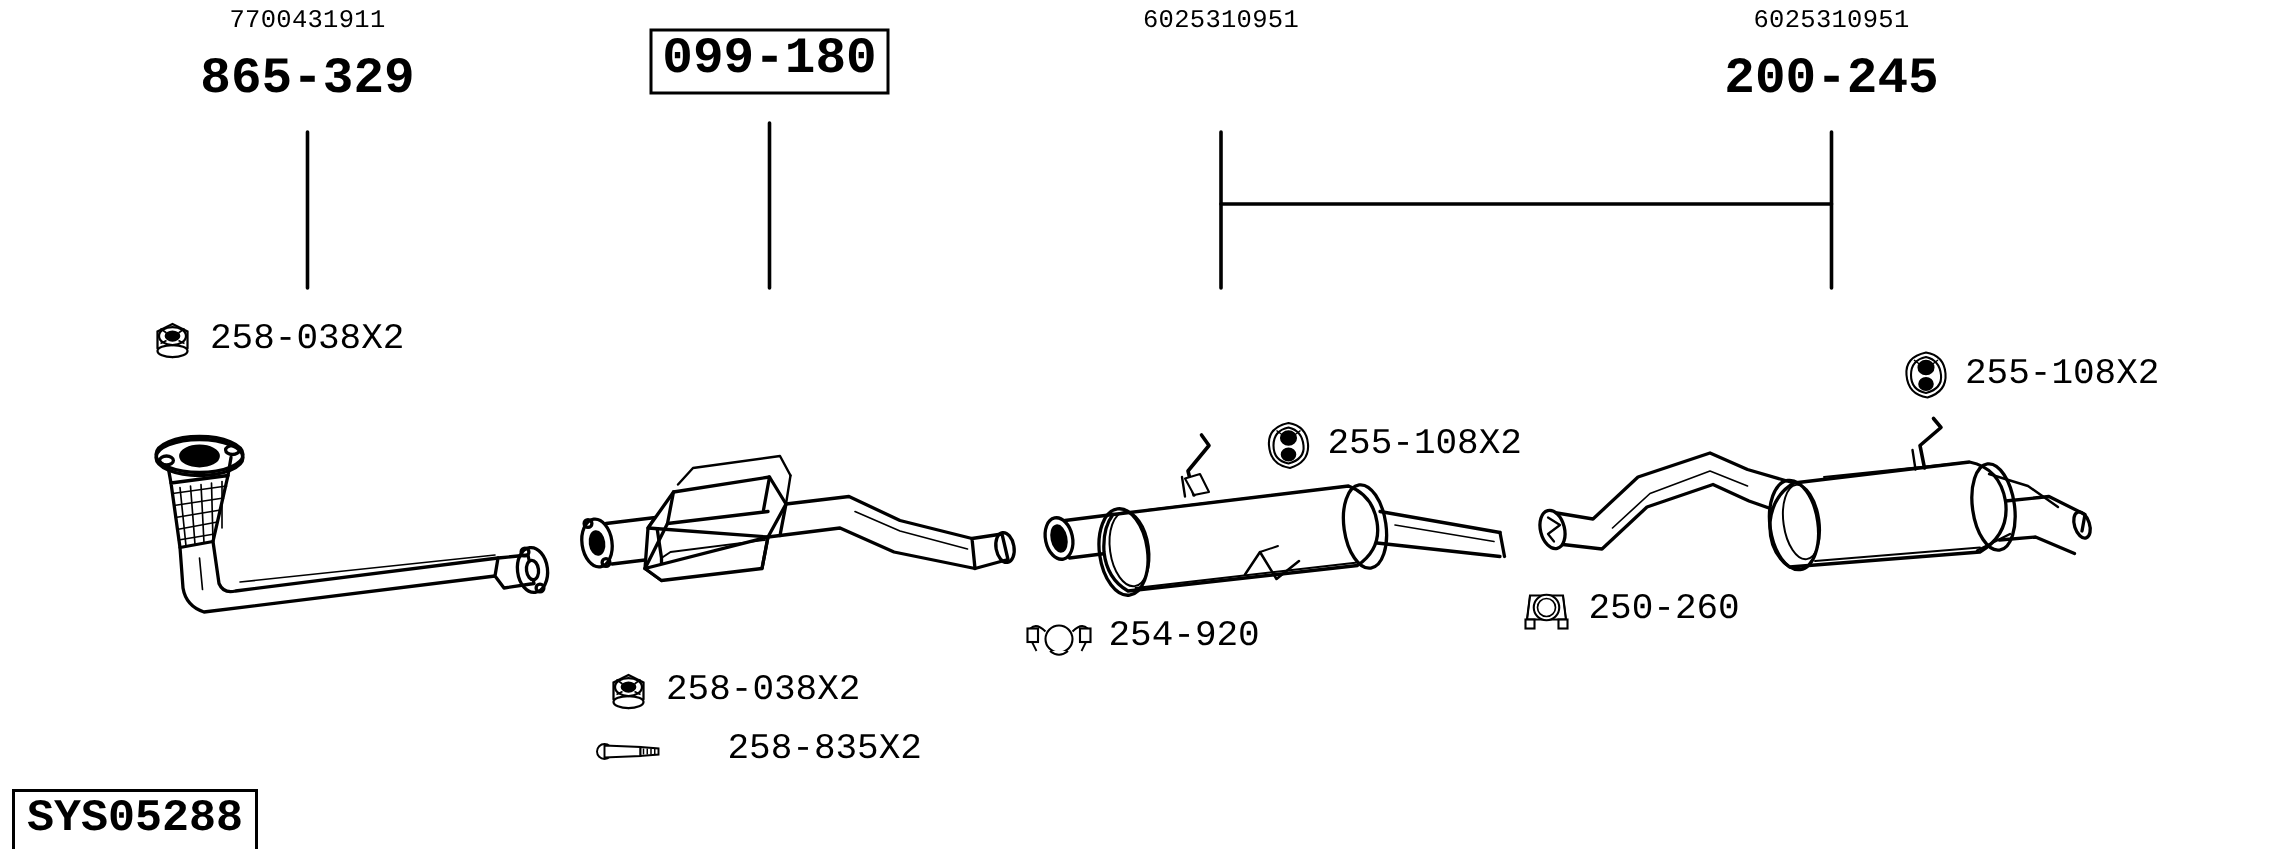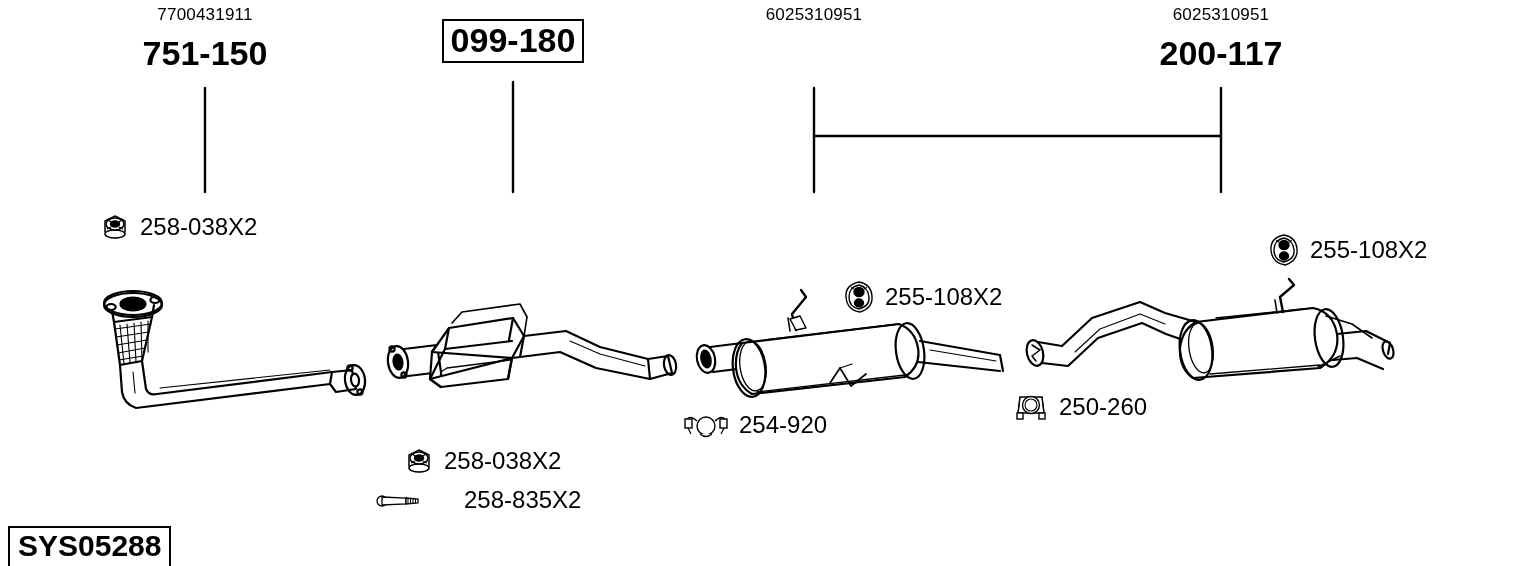--- a/index.html
+++ b/index.html
@@ -1,20 +1,20 @@
 <!DOCTYPE html>
 <html><head>
 <meta charset="utf-8">
 <style>
   html,body{margin:0;padding:0;background:#ffffff;}
   body{
     width:1530px;height:566px;position:relative;overflow:hidden;
     font-family:"Liberation Sans", sans-serif;color:#000;
   }
-  .stage{position:absolute;left:0;top:0;width:1530px;height:566px;}
+  .stage{position:absolute;left:0;top:0;width:1530px;height:566px;font-family:Liberation Mono, monospace;}
   svg.art{position:absolute;left:0;top:0;width:1530px;height:566px;pointer-events:none;}
 
   
   .hdr{position:absolute;text-align:center;}
   .hdr .oem{
     font-size:17px;letter-spacing:0.2px;line-height:1;white-space:nowrap;
   }
   .hdr .main{
     font-size:34px;font-weight:bold;line-height:1;white-space:nowrap;
     margin-top:13px;display:inline-block;
@@ -173,34 +173,34 @@
         <path d="M1333 360 L1357 358 L1383 369"></path>
         <path d="M1326 316 L1352 324 L1372 338" stroke-width="1.6"></path>
         <path d="M1318 367 L1340 356" stroke-width="1.6"></path>
         <ellipse cx="1388" cy="350" rx="5" ry="9" transform="rotate(-18 1388 350)"></ellipse>
       </g>
     </g>
   </svg>
 
   <div class="hdr" style="left:55px;top:6px;width:300px;">
     <div class="oem">7700431911</div>
-    <div class="main">751-150</div>
+    <div class="main">865-329</div>
   </div>
 
   <div class="hdr" style="left:363px;top:6px;width:300px;">
     <div class="main boxed">099-180</div>
   </div>
 
   <div class="hdr" style="left:664px;top:6px;width:300px;">
     <div class="oem">6025310951</div>
   </div>
 
   <div class="hdr" style="left:1071px;top:6px;width:300px;">
     <div class="oem">6025310951</div>
-    <div class="main">200-117</div>
+    <div class="main">200-245</div>
   </div>
 
   <div class="callout" style="left:100px;top:213px;">
     <svg class="ico" width="30" height="28" viewBox="0 0 30 28">
       <g stroke="#000" fill="#fff" stroke-width="1.5">
         <path d="M15 3 L25 8 L25 19 L15 25 L5 19 L5 8 Z"></path>
         <ellipse cx="15" cy="21" rx="10" ry="4" fill="#fff"></ellipse>
         <ellipse cx="15" cy="11" rx="9" ry="6"></ellipse>
         <ellipse cx="15" cy="11" rx="4.5" ry="3" fill="#000"></ellipse>
         <path d="M7 6 L11 9 M23 6 L19 9 M7 16 L11 14 M23 16 L19 14" stroke-width="1.1" fill="none"></path>
@@ -217,21 +217,21 @@
         <path d="M15 3 L25 8 L25 19 L15 25 L5 19 L5 8 Z"></path>
         <ellipse cx="15" cy="21" rx="10" ry="4" fill="#fff"></ellipse>
         <ellipse cx="15" cy="11" rx="9" ry="6"></ellipse>
         <ellipse cx="15" cy="11" rx="4.5" ry="3" fill="#000"></ellipse>
         <path d="M7 6 L11 9 M23 6 L19 9 M7 16 L11 14 M23 16 L19 14" stroke-width="1.1" fill="none"></path>
       </g>
     </svg>
     <span class="txt">258-038X2</span>
   </div>
 
-  <div class="callout" style="left:376px;top:488px;gap:44px;">
+  <div class="callout" style="left:397px;top:488px;gap:44px;">
     <svg class="ico" width="44" height="20" viewBox="0 0 44 20">
       <g stroke="#000" fill="#fff" stroke-width="1.3">
         <ellipse cx="6" cy="11" rx="5" ry="5"></ellipse>
         <path d="M6 7 L30 8 L30 14 L6 15 Z"></path>
         <path d="M30 8 L42 9 L42 13 L30 14 Z"></path>
         <g stroke-width="1">
           <path d="M32 9 L32 13 M34.5 9 L34.5 13 M37 9 L37 13 M39.5 9 L39.5 13"></path>
         </g>
       </g>
     </svg>

